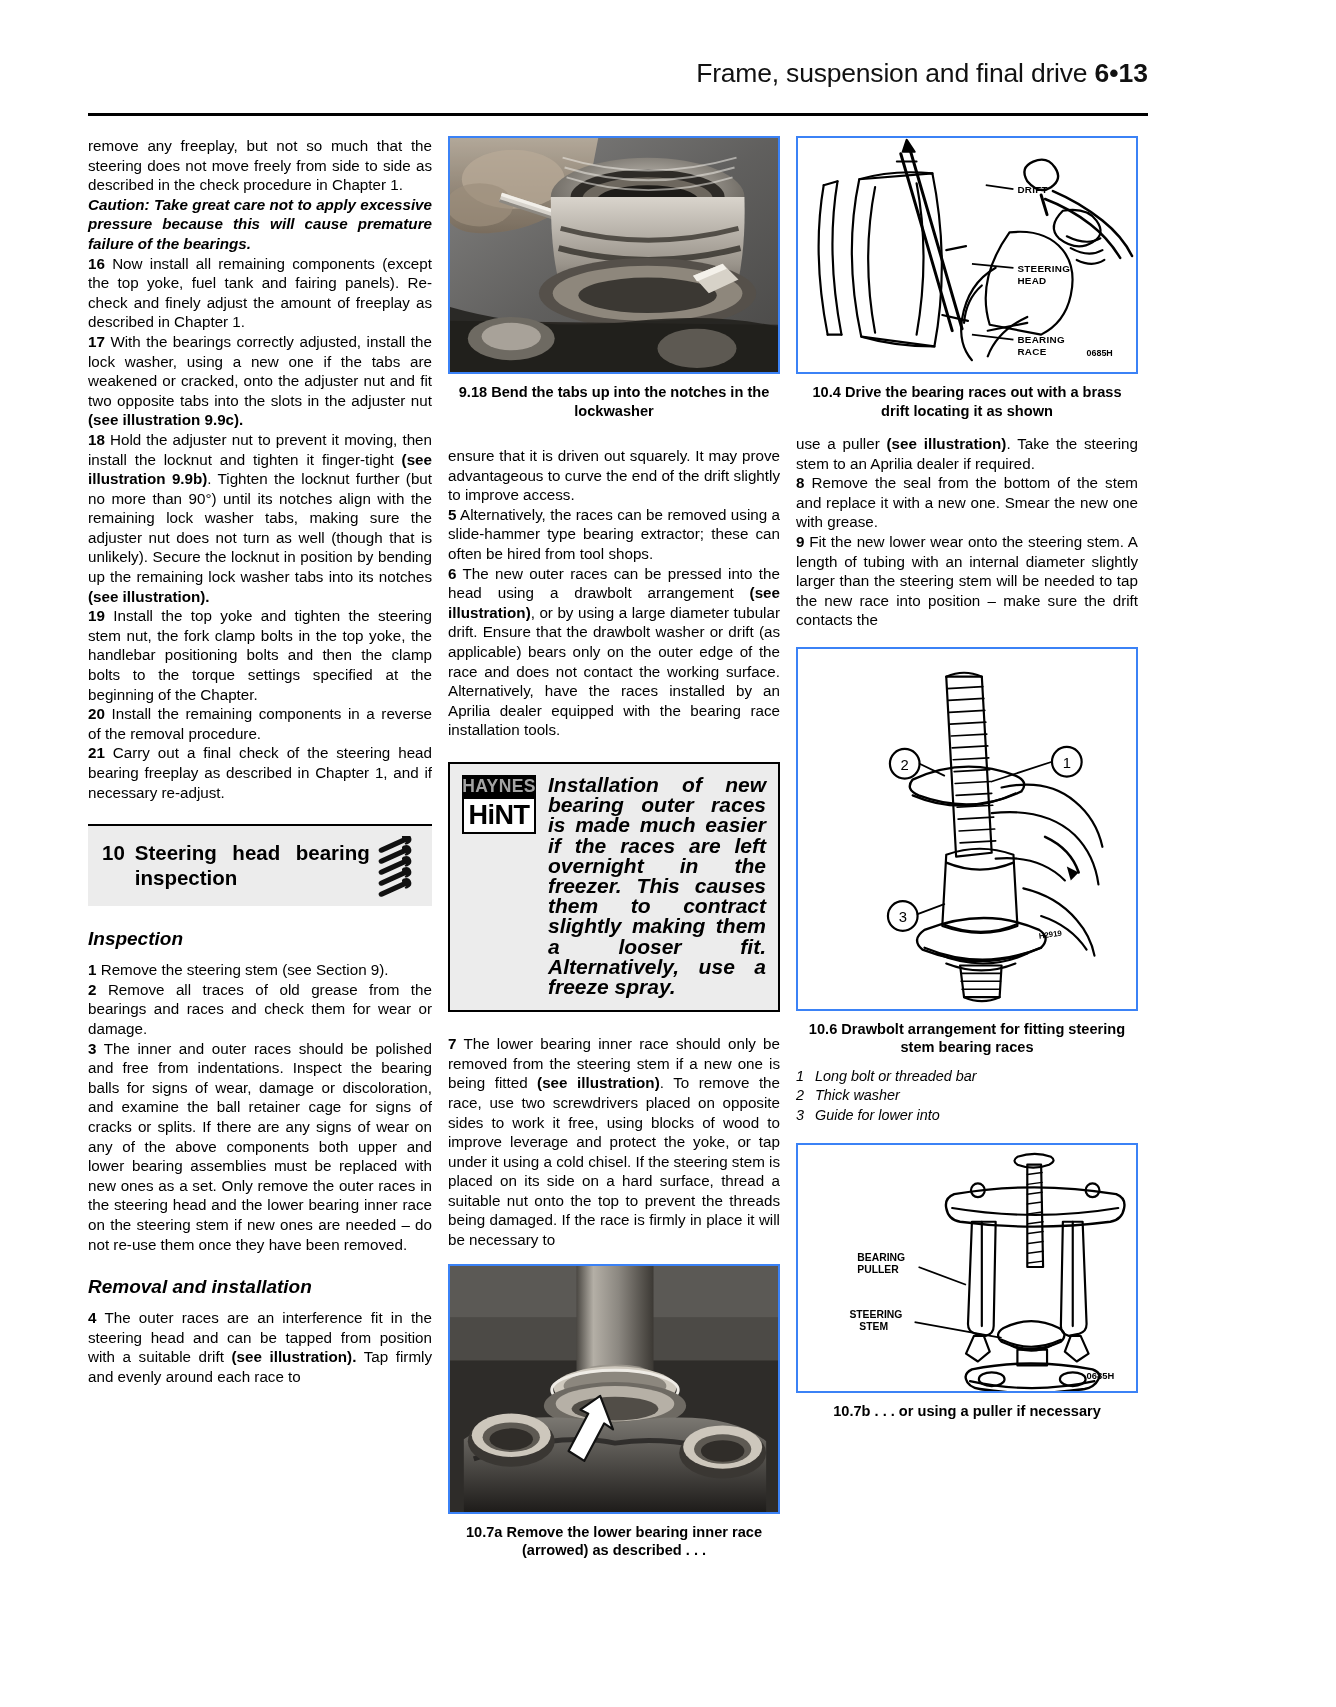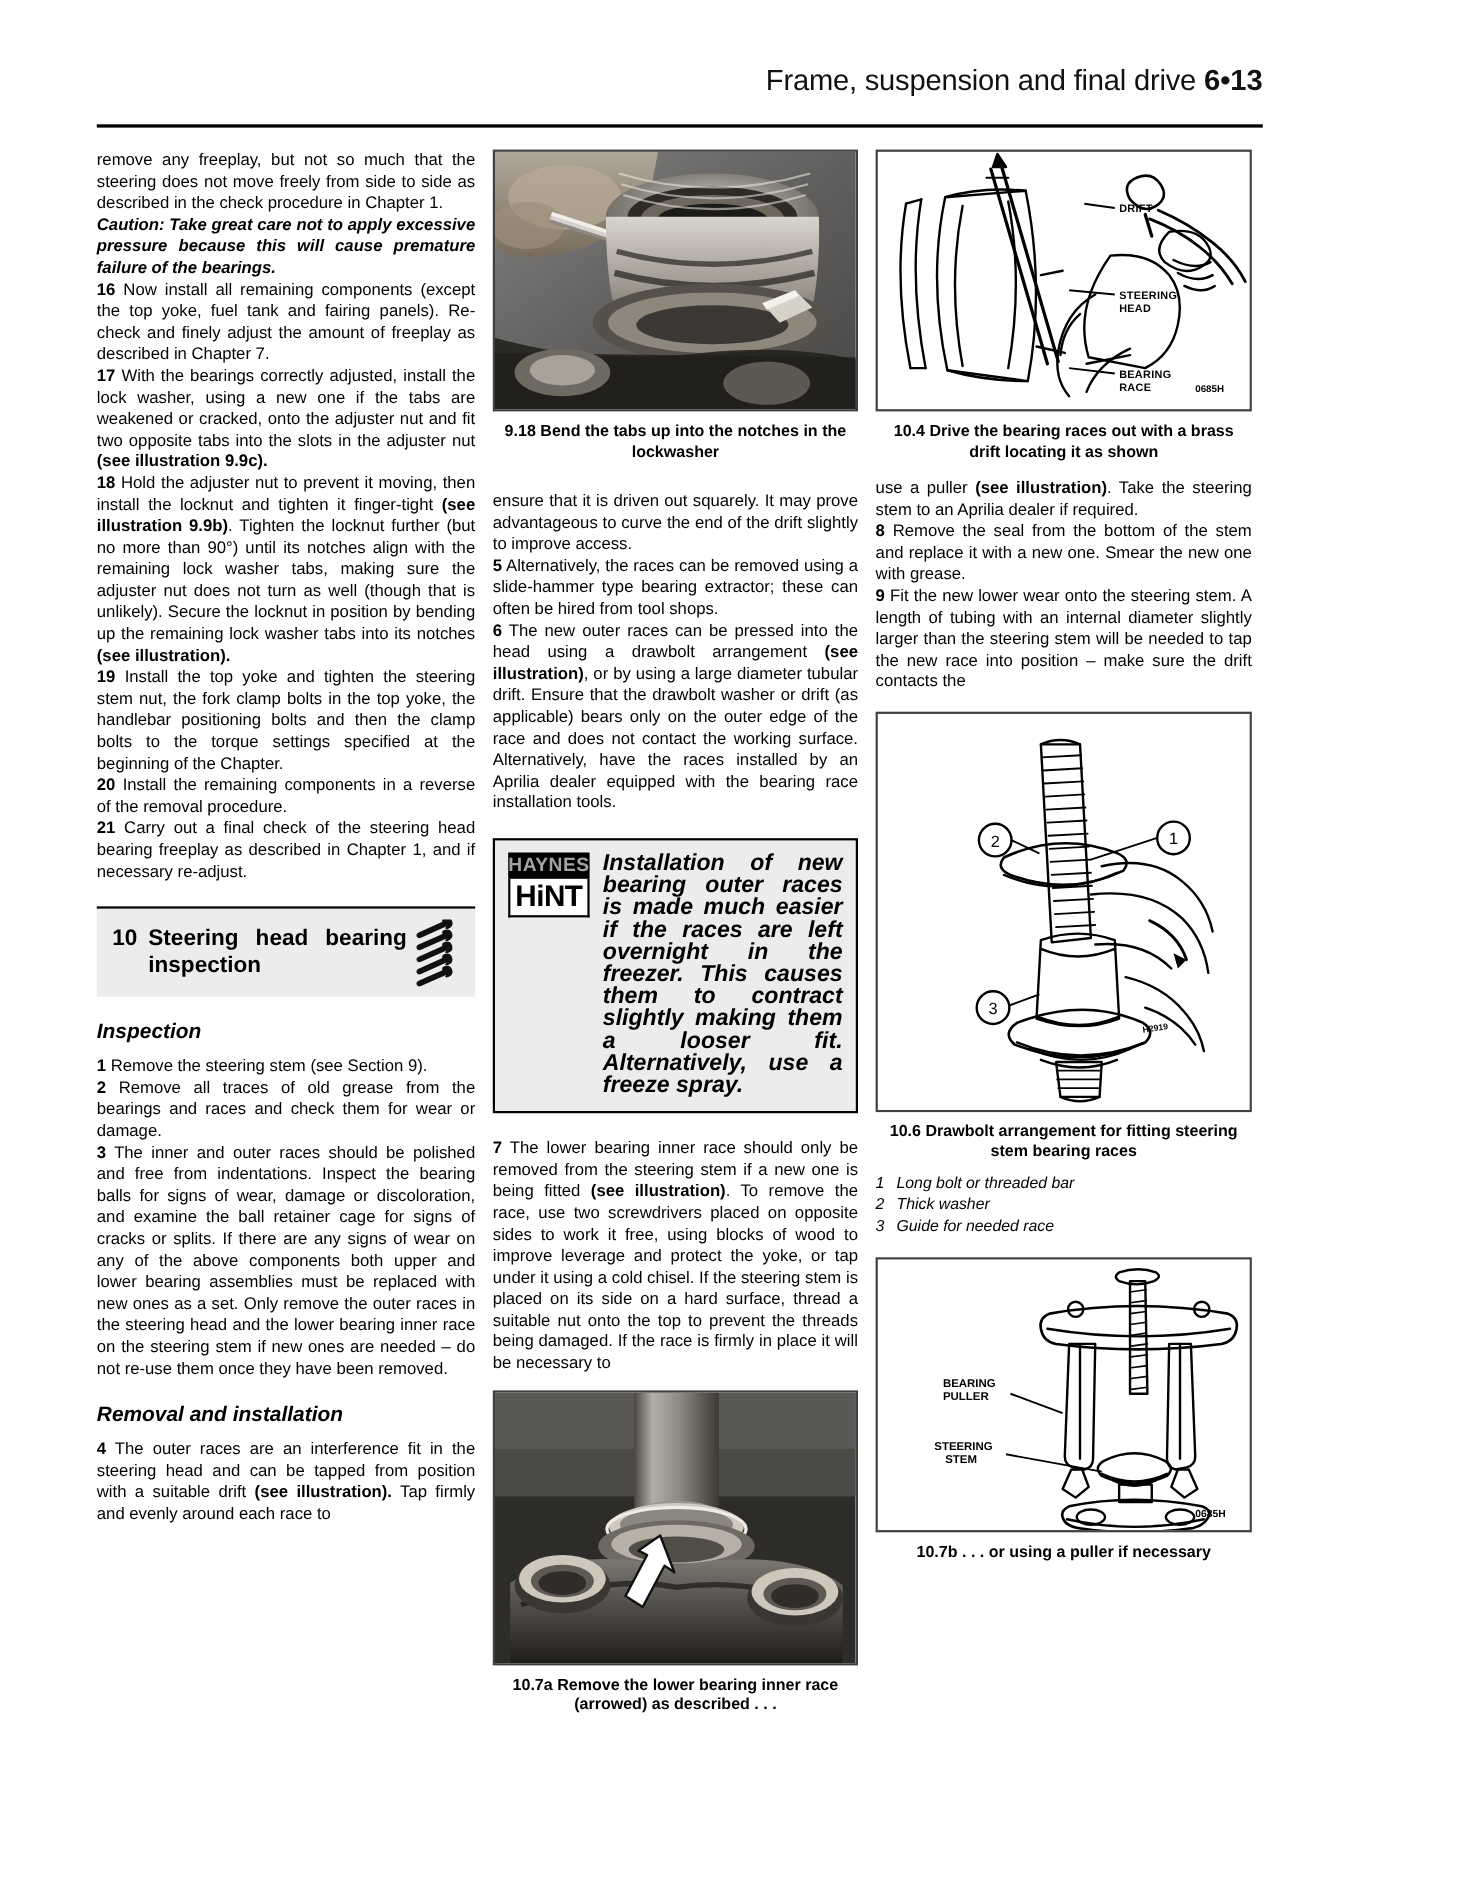--- a/index.html
+++ b/index.html
@@ -108,21 +108,21 @@
     font-size: 19px;
     font-style: italic;
     font-weight: bold;
     margin: 22px 0 10px 0;
     line-height: 22px;
   }
 
   
   .fig { margin: 0 0 0 0; }
   .fig-box {
-    border: 2px solid #404040;
+    border: 2px solid #3b82f6;
     box-sizing: border-box;
     background: #fff;
     overflow: hidden;
     position: relative;
   }
   .fig-cap {
     font-size: 14.6px;
     font-weight: bold;
     line-height: 18.5px;
     text-align: center;
@@ -208,21 +208,21 @@
     <span class="pagenum">6•13</span>
   </div>
   <div class="header-rule"></div>
 
   <div class="col col-left">
 
     <p>remove any freeplay, but not so much that the steering does not move freely from side to side as described in the check procedure in Chapter 1.</p>
 
     <p class="caution">Caution: Take great care not to apply excessive pressure because this will cause premature failure of the bearings.</p>
 
-    <p><span class="num">16</span> <span>Now install all remaining components (except the top yoke, fuel tank and fairing panels). Re-check and finely adjust the amount of freeplay as described in Chapter 7.</span></p>
+    <p><span class="num">16</span> <span>Now install all remaining components (except the top yoke, fuel tank and fairing panels). Re-check and finely adjust the amount of freeplay as described in Chapter 1.</span></p>
 
     <p><span class="num">17</span> <span>With the bearings correctly adjusted, install the lock washer, using a new one if the tabs are weakened or cracked, onto the adjuster nut and fit two opposite tabs into the slots in the adjuster nut </span><b>(see illustration 9.9c).</b></p>
 
     <p><span class="num">18</span> <span>Hold the adjuster nut to prevent it moving, then install the locknut and tighten it finger-tight </span><b>(see illustration 9.9b)</b><span>. Tighten the locknut further (but no more than 90°) until its notches align with the remaining lock washer tabs, making sure the adjuster nut does not turn as well (though that is unlikely). Secure the locknut in position by bending up the remaining lock washer tabs into its notches </span><b>(see illustration).</b></p>
 
     <p><span class="num">19</span> <span>Install the top yoke and tighten the steering stem nut, the fork clamp bolts in the top yoke, the handlebar positioning bolts and then the clamp bolts to the torque settings specified at the beginning of the Chapter.</span></p>
 
     <p><span class="num">20</span> <span>Install the remaining components in a reverse of the removal procedure.</span></p>
 
     <p><span class="num">21</span> <span>Carry out a final check of the steering head bearing freeplay as described in Chapter 1, and if necessary re-adjust.</span></p>
@@ -576,21 +576,21 @@
         <div class="k-row">
           <span class="k-n">1</span>
           <span>Long bolt or threaded bar</span>
         </div>
         <div class="k-row">
           <span class="k-n">2</span>
           <span>Thick washer</span>
         </div>
         <div class="k-row">
           <span class="k-n">3</span>
-          <span>Guide for needed race</span>
+          <span>Guide for lower into</span>
         </div>
       </div>
     </div>
 
     <div class="fig" style="margin-top:18px;">
       <div class="fig-box" style="width:342px;height:250px;">
         <svg class="photo" viewBox="0 0 342 250" preserveAspectRatio="none">
           <rect width="342" height="250" fill="#fff"></rect>
           <g fill="none" stroke="#000" stroke-width="2.2" stroke-linejoin="round" stroke-linecap="round">
 

